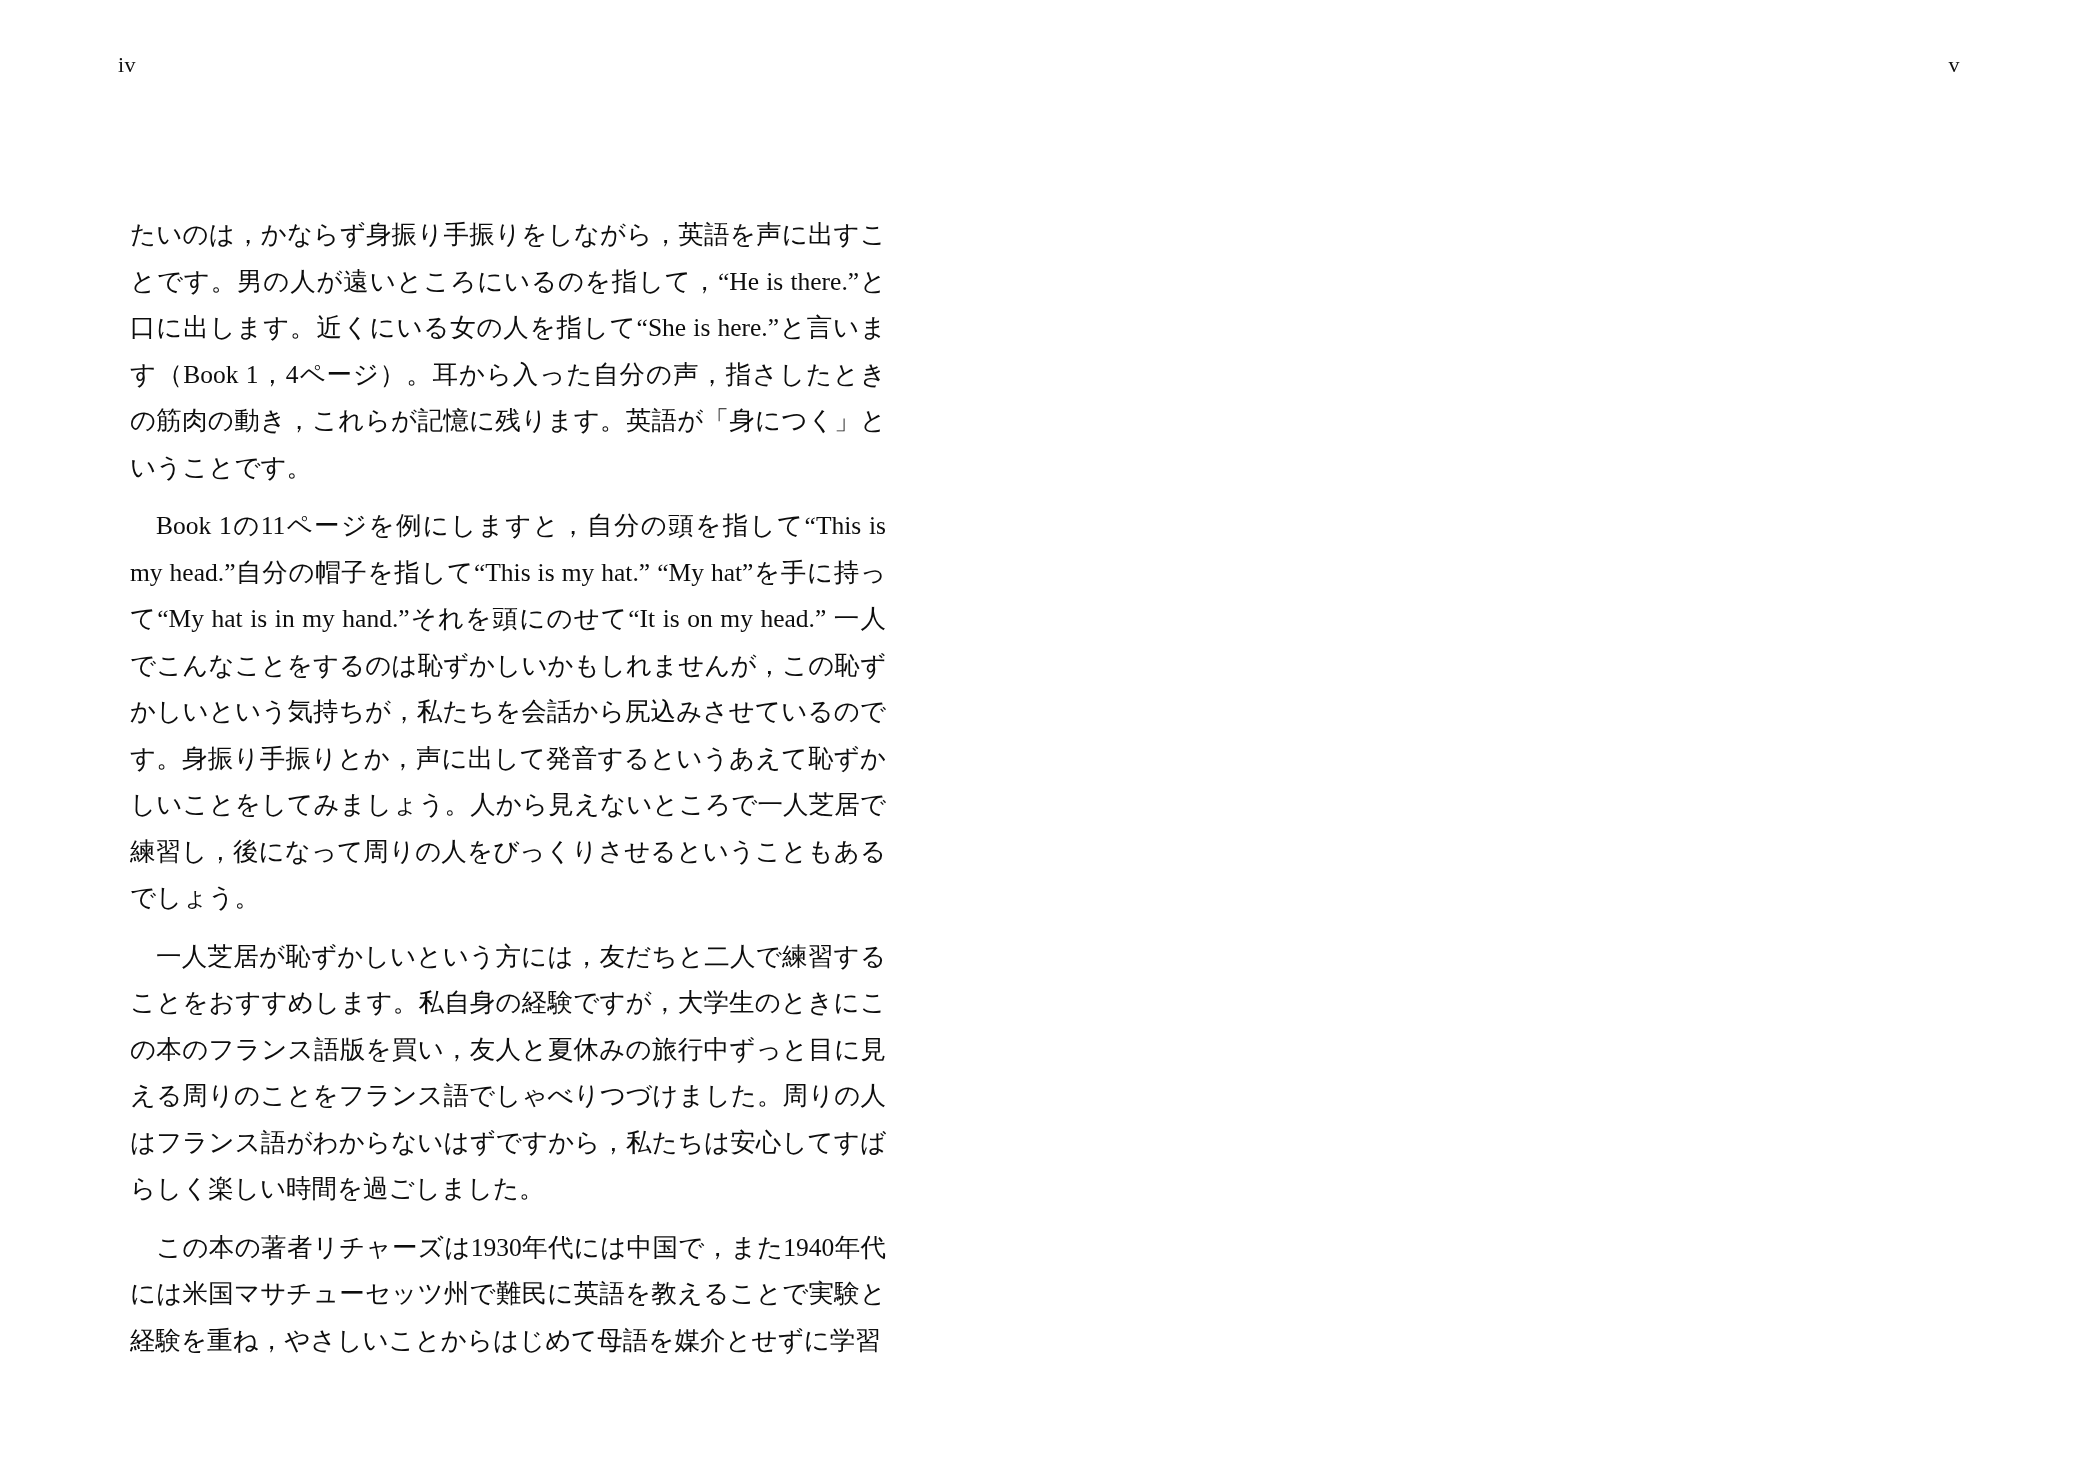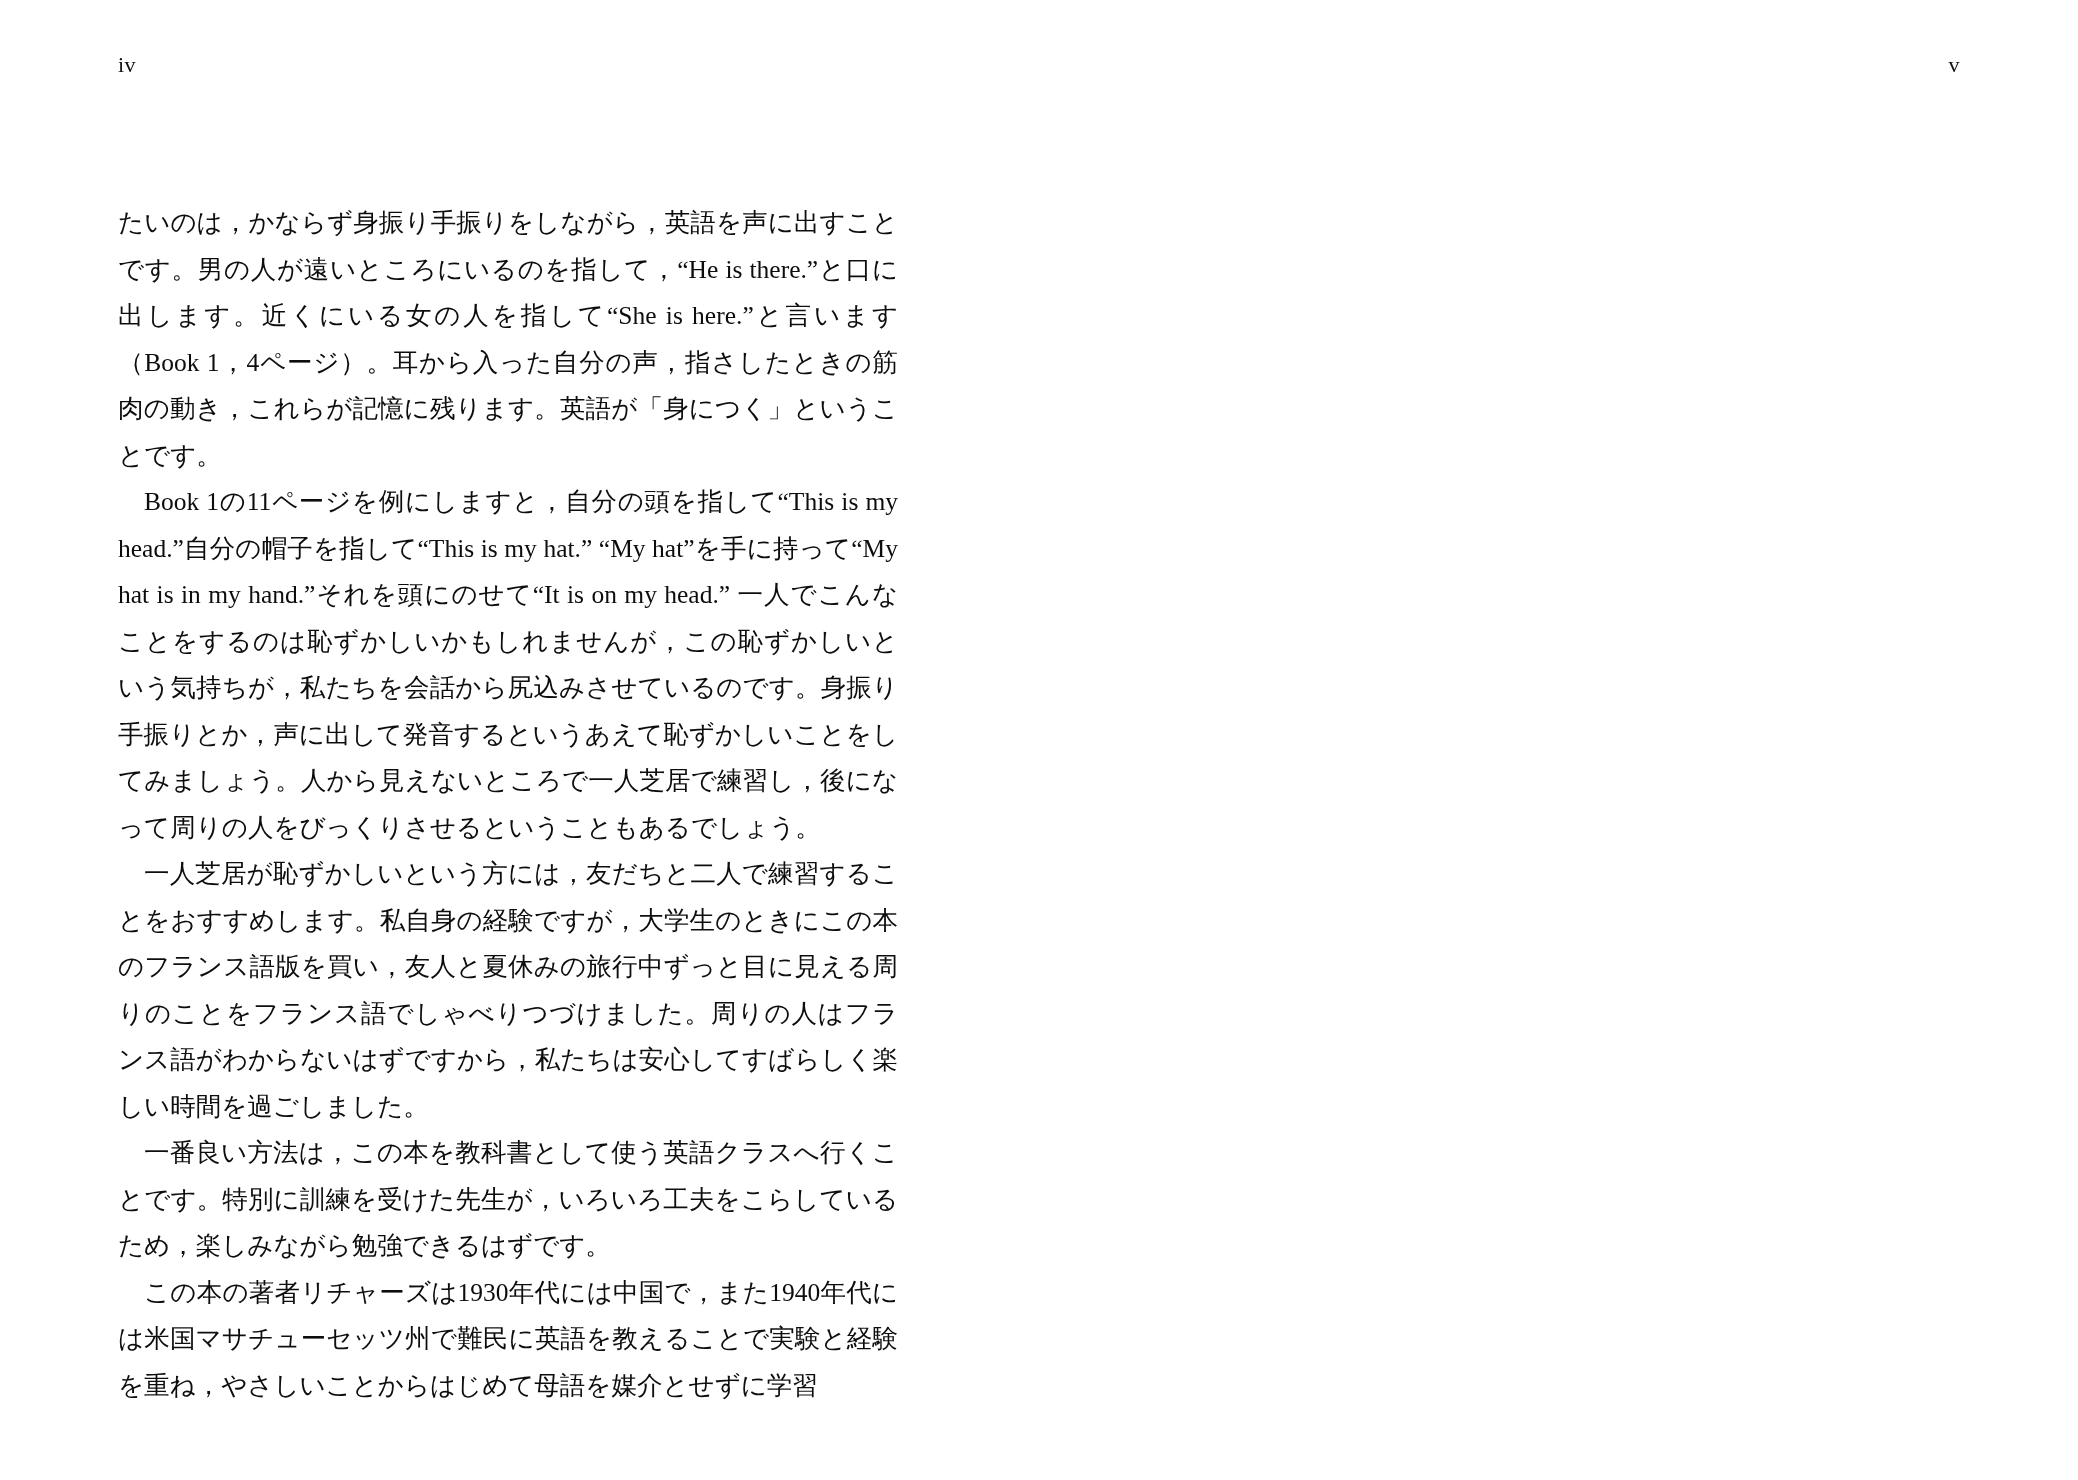--- a/index.html
+++ b/index.html
@@ -52,39 +52,38 @@
     font-size: 25.5px;
     line-height: 46.5px;
     text-align: justify;
     text-justify: inter-character;
     font-family: "Liberation Serif", "DejaVu Serif", serif;
     color: #0d0d0d;
   }
   .textblock-left { left: 118px; }
 
   .para {
-    margin: 0;
+    margin: 12px;
     text-indent: 0;
   }
   .para.indent {
     text-indent: 26px;
   }
 </style>
 </head>
 <body>
 
 <div class="spread">
 
   <div class="page page-left">
     <div class="folio folio-left">iv</div>
     <div class="textblock textblock-left">
       <p class="para">たいのは，かならず身振り手振りをしながら，英語を声に出すことです。男の人が遠いところにいるのを指して，“He is there.”と口に出します。近くにいる女の人を指して“She is here.”と言います（Book 1，4ページ）。耳から入った自分の声，指さしたときの筋肉の動き，これらが記憶に残ります。英語が「身につく」ということです。</p>
       <p class="para indent">Book 1の11ページを例にしますと，自分の頭を指して“This is my head.”自分の帽子を指して“This is my hat.” “My hat”を手に持って“My hat is in my hand.”それを頭にのせて“It is on my head.” 一人でこんなことをするのは恥ずかしいかもしれませんが，この恥ずかしいという気持ちが，私たちを会話から尻込みさせているのです。身振り手振りとか，声に出して発音するというあえて恥ずかしいことをしてみましょう。人から見えないところで一人芝居で練習し，後になって周りの人をびっくりさせるということもあるでしょう。</p>
       <p class="para indent">一人芝居が恥ずかしいという方には，友だちと二人で練習することをおすすめします。私自身の経験ですが，大学生のときにこの本のフランス語版を買い，友人と夏休みの旅行中ずっと目に見える周りのことをフランス語でしゃべりつづけました。周りの人はフランス語がわからないはずですから，私たちは安心してすばらしく楽しい時間を過ごしました。</p>
-      <p class="para indent">一番良い方法は，この本を教科書として使う英語クラスへ行くことです。特別に訓練を受けた先生が，いろいろ工夫をこらしているため，楽しみながら勉強できるはずです。</p>
       <p class="para indent">この本の著者リチャーズは1930年代には中国で，また1940年代には米国マサチューセッツ州で難民に英語を教えることで実験と経験を重ね，やさしいことからはじめて母語を媒介とせずに学習</p>
     </div>
   </div>
 
   <div class="page page-right">
     <div class="folio folio-right">v</div>
 
   </div>
 
 </div>

